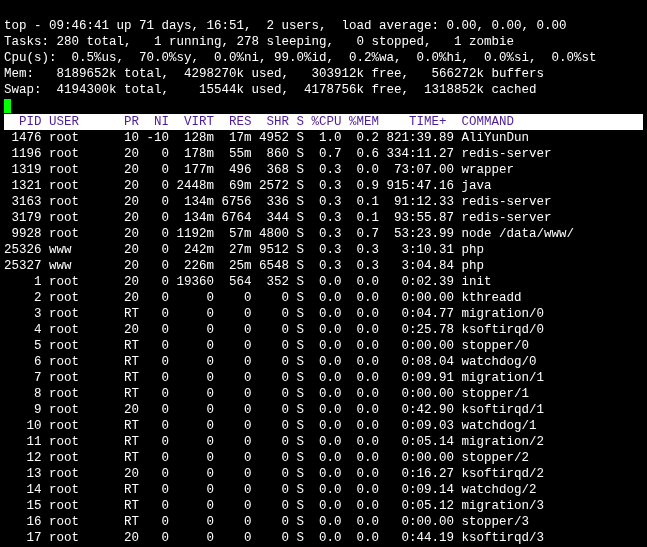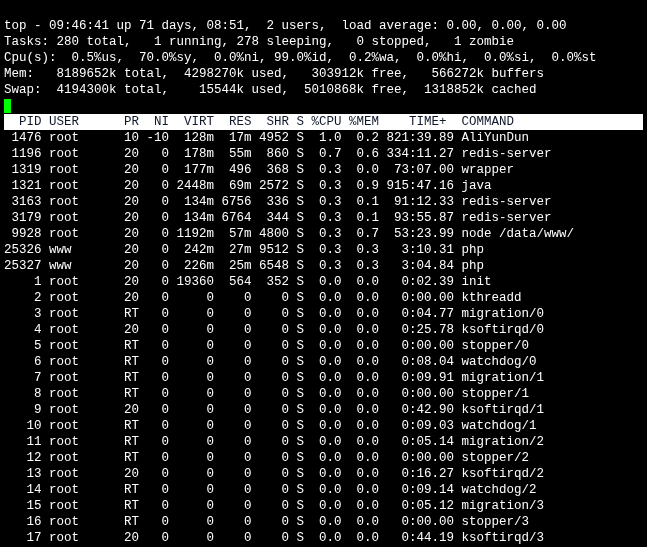--- a/index.html
+++ b/index.html
@@ -20,33 +20,33 @@
   }
   .cursor {
     display: inline-block;
     width: 7px;
     height: 14px;
     background: #00ff00;
     vertical-align: middle;
   }
   .header-row {
     background: #fff;
-    color: #0f172a;
+    color: #4c1d95;
     display: block;
   }
 </style>
 </head>
 <body>
 
 <div class="screen">
-<span>top - 09:46:41 up 71 days, 08:51,  2 users,  load average: 0.00, 0.00, 0.00</span>
+<span>top - 09:46:41 up 71 days, 16:51,  2 users,  load average: 0.00, 0.00, 0.00</span>
 <span>Tasks: 280 total,   1 running, 278 sleeping,   0 stopped,   1 zombie</span>
 <span>Cpu(s):  0.5%us,  70.0%sy,  0.0%ni, 99.0%id,  0.2%wa,  0.0%hi,  0.0%si,  0.0%st</span>
 <span>Mem:   8189652k total,  4298270k used,   303912k free,   566272k buffers</span>
-<span>Swap:  4194300k total,    15544k used,  5010868k free,  1318852k cached</span>
+<span>Swap:  4194300k total,    15544k used,  4178756k free,  1318852k cached</span>
 <span class="cursor"></span>
 <span class="header-row">  PID USER      PR  NI  VIRT  RES  SHR S %CPU %MEM    TIME+  COMMAND           </span><span id="process-rows"> 1476 root      10 -10  128m  17m 4952 S  1.0  0.2 821:39.89 AliYunDun
  1196 root      20   0  178m  55m  860 S  0.7  0.6 334:11.27 redis-server
  1319 root      20   0  177m  496  368 S  0.3  0.0  73:07.00 wrapper
  1321 root      20   0 2448m  69m 2572 S  0.3  0.9 915:47.16 java
  3163 root      20   0  134m 6756  336 S  0.3  0.1  91:12.33 redis-server
  3179 root      20   0  134m 6764  344 S  0.3  0.1  93:55.87 redis-server
  9928 root      20   0 1192m  57m 4800 S  0.3  0.7  53:23.99 node /data/www/
 25326 www       20   0  242m  27m 9512 S  0.3  0.3   3:10.31 php
 25327 www       20   0  226m  25m 6548 S  0.3  0.3   3:04.84 php

